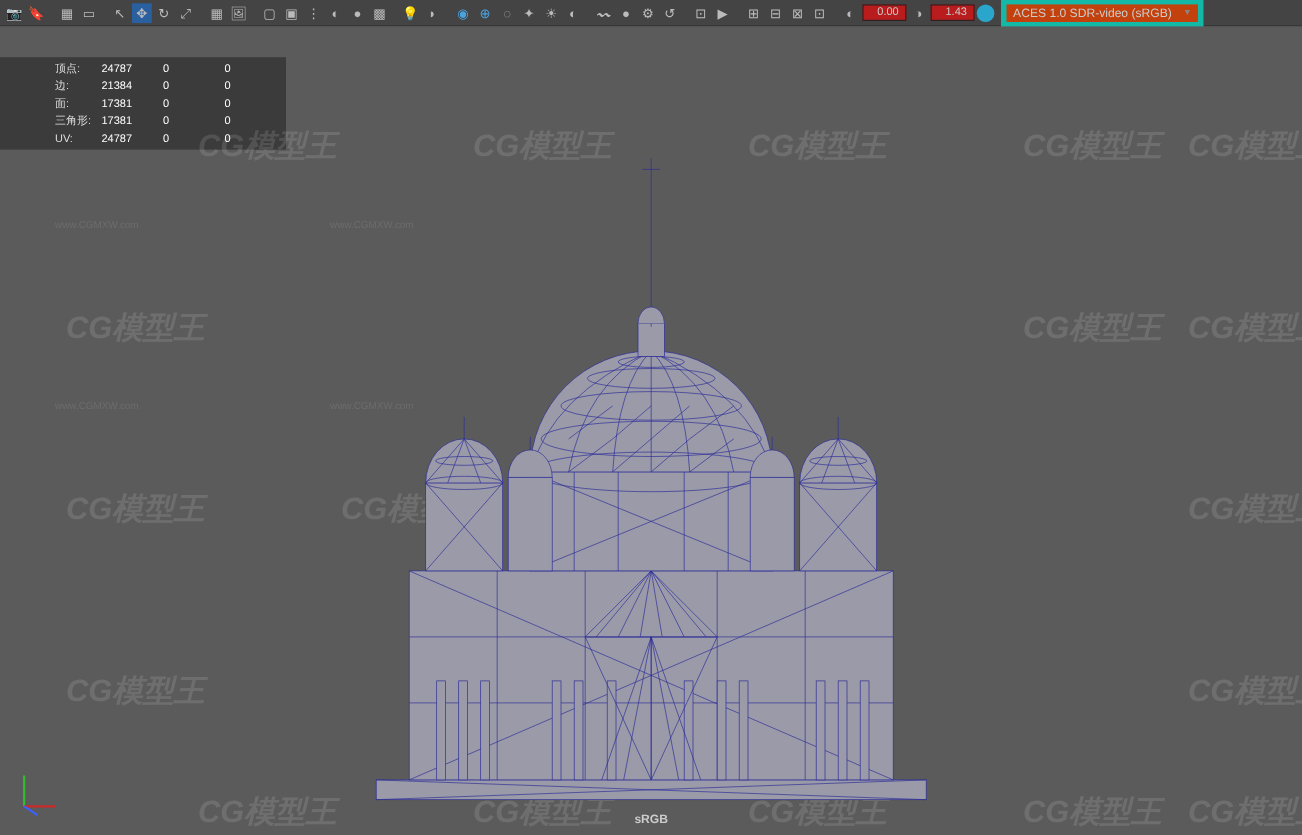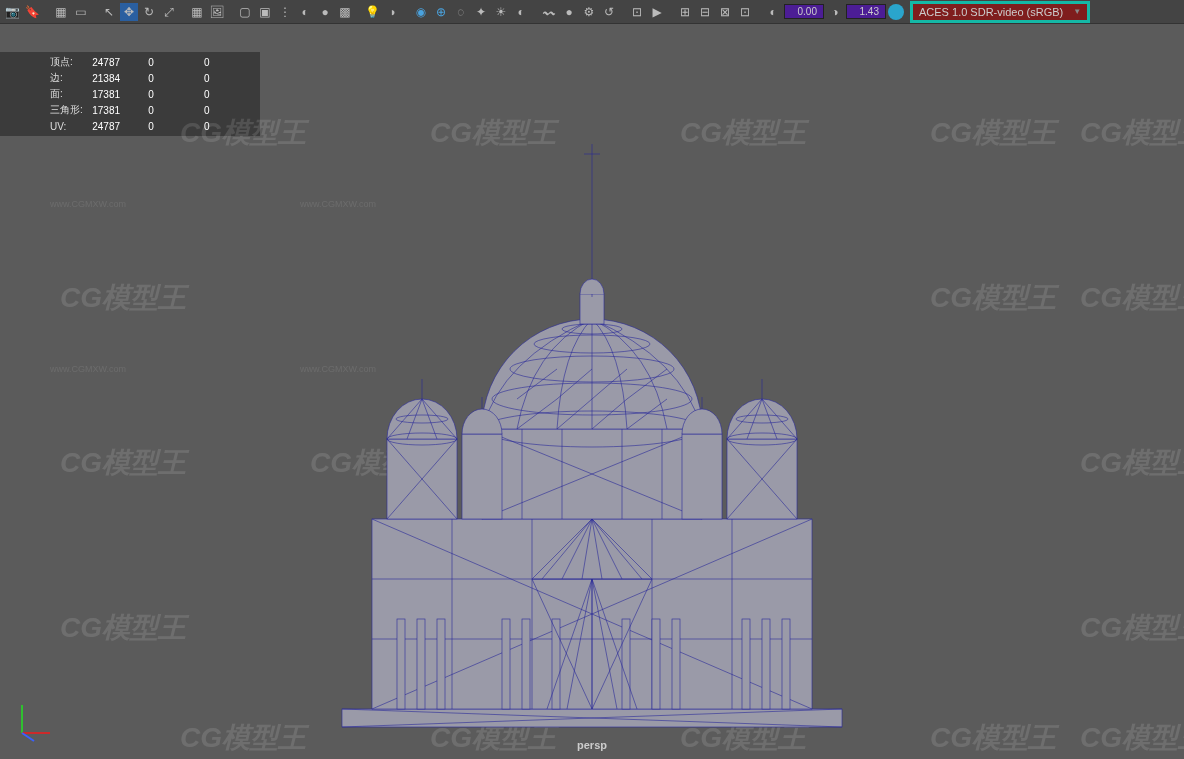--- a/index.html
+++ b/index.html
@@ -35,32 +35,32 @@
   display: inline-flex;
   align-items: center;
   justify-content: center;
   color: #bbb;
   cursor: pointer;
   font-size: 12px;
 }
 .tool-icon.active { background: #2a5fa0; }
 .tool-sep { width: 6px; }
 .num-field {
-  background: #4c1d95;
+  background: #b91c1c;
   color: #ccc;
   border: 1px solid #222;
   padding: 1px 6px;
   font-size: 10px;
   min-width: 40px;
   text-align: right;
 }
 .colorspace-dd {
-  background: #7f1d1d;
+  background: #c2410c;
   color: #ccc;
-  border: 3px solid #14b8a6;
+  border: 5px solid #14b8a6;
   padding: 2px 24px 2px 6px;
   font-size: 11px;
   position: relative;
   cursor: pointer;
   margin-left: 4px;
 }
 .colorspace-dd::after {
   content: "▼";
   position: absolute;
   right: 6px;
@@ -389,21 +389,21 @@
           <line x1="495" y1="360" x2="425" y2="440"></line>
 
           <rect x="380" y="355" width="40" height="85"></rect>
           <path d="M380,355 A20,25 0 0 1 420,355 Z"></path>
           <line x1="400" y1="330" x2="400" y2="318"></line>
         </g>
       </g>
     </svg>
   </div>
 
-  <div class="camera-label">persp</div>
+  <div class="camera-label">sRGB</div>
 
   <div class="view-gizmo">
     <svg viewBox="0 0 50 50">
       <line x1="10" y1="40" x2="10" y2="12" stroke="#2fc02f" stroke-width="2"></line>
       <line x1="10" y1="40" x2="38" y2="40" stroke="#cc2a2a" stroke-width="2"></line>
       <line x1="10" y1="40" x2="22" y2="48" stroke="#3a60ff" stroke-width="2"></line>
     </svg>
   </div>
 </div>
 

